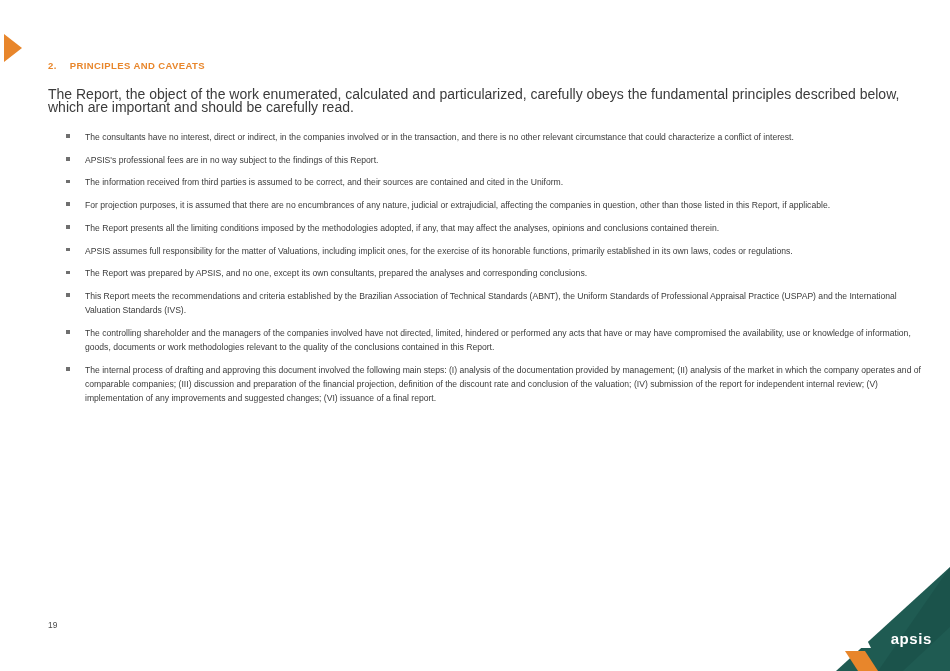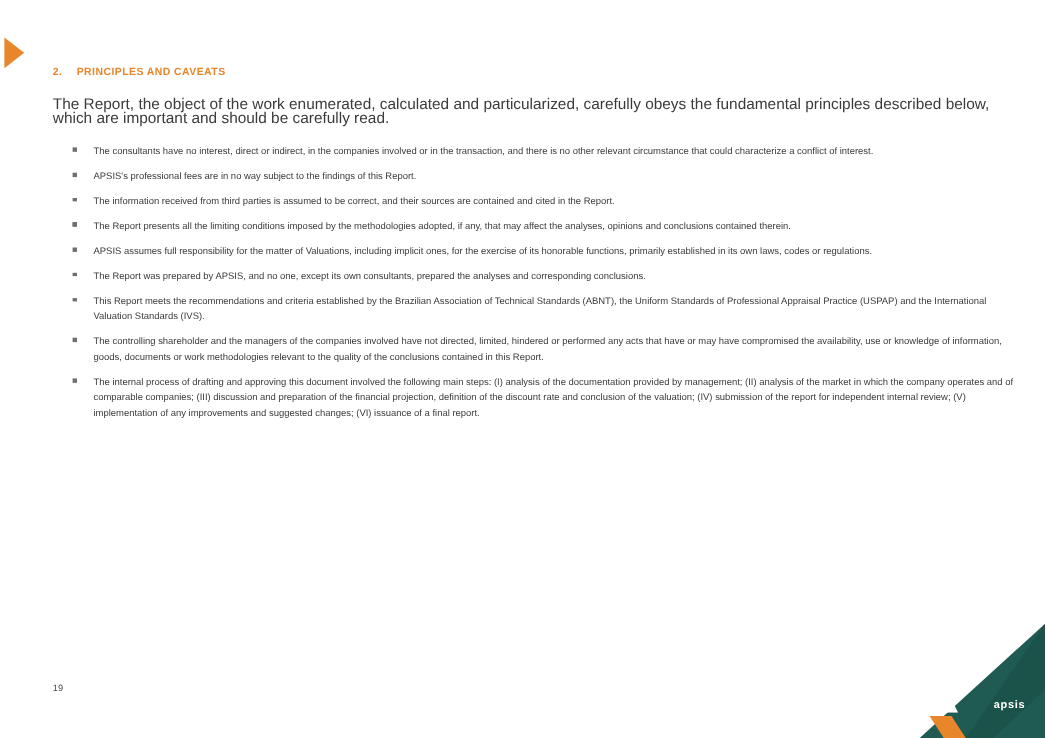--- a/index.html
+++ b/index.html
@@ -109,21 +109,21 @@
     height: 104px;
     overflow: hidden;
   }
   .footer-graphic svg {
     display: block;
   }
   .logo-text {
     position: absolute;
     right: 18px;
     bottom: 24px;
-    font-size: 10px;
+    font-size: 15px;
     font-weight: bold;
     color: #ffffff;
     letter-spacing: 0.6px;
     font-family: "Liberation Sans", sans-serif;
   }
   .logo-mark {
     position: absolute;
     right: 79px;
     bottom: 23px;
     width: 15px;
@@ -140,22 +140,22 @@
   <div class="heading">
     <span class="num">2.</span>
     <span class="title">PRINCIPLES AND CAVEATS</span>
   </div>
 
   <div class="intro">The Report, the object of the work enumerated, calculated and particularized, carefully obeys the fundamental principles described below, which are important and should be carefully read.</div>
 
   <ul class="bullets">
     <li><span class="marker"></span><span>The consultants have no interest, direct or indirect, in the companies involved or in the transaction, and there is no other relevant circumstance that could characterize a conflict of interest.</span></li>
     <li><span class="marker"></span><span>APSIS's professional fees are in no way subject to the findings of this Report.</span></li>
-    <li><span class="marker"></span><span>The information received from third parties is assumed to be correct, and their sources are contained and cited in the Report.</span></li>
-    <li><span class="marker"></span></li>
+    <li><span class="marker"></span><span>The information received from third parties is assumed to be correct, and their sources are contained and cited in the Uniform.</span></li>
+    <li><span class="marker"></span><span>For projection purposes, it is assumed that there are no encumbrances of any nature, judicial or extrajudicial, affecting the companies in question, other than those listed in this Report, if applicable.</span></li>
     <li><span class="marker"></span><span>The Report presents all the limiting conditions imposed by the methodologies adopted, if any, that may affect the analyses, opinions and conclusions contained therein.</span></li>
     <li><span class="marker"></span><span>APSIS assumes full responsibility for the matter of Valuations, including implicit ones, for the exercise of its honorable functions, primarily established in its own laws, codes or regulations.</span></li>
     <li><span class="marker"></span><span>The Report was prepared by APSIS, and no one, except its own consultants, prepared the analyses and corresponding conclusions.</span></li>
     <li><span class="marker"></span><span>This Report meets the recommendations and criteria established by the Brazilian Association of Technical Standards (ABNT), the Uniform Standards of Professional Appraisal Practice (USPAP) and the International Valuation Standards (IVS).</span></li>
     <li><span class="marker"></span><span>The controlling shareholder and the managers of the companies involved have not directed, limited, hindered or performed any acts that have or may have compromised the availability, use or knowledge of information, goods, documents or work methodologies relevant to the quality of the conclusions contained in this Report.</span></li>
     <li><span class="marker"></span><span>The internal process of drafting and approving this document involved the following main steps: (I) analysis of the documentation provided by management; (II) analysis of the market in which the company operates and of comparable companies; (III) discussion and preparation of the financial projection, definition of the discount rate and conclusion of the valuation; (IV) submission of the report for independent internal review; (V) implementation of any improvements and suggested changes; (VI) issuance of a final report.</span></li>
   </ul>
 
   <div class="page-number">19</div>
 

